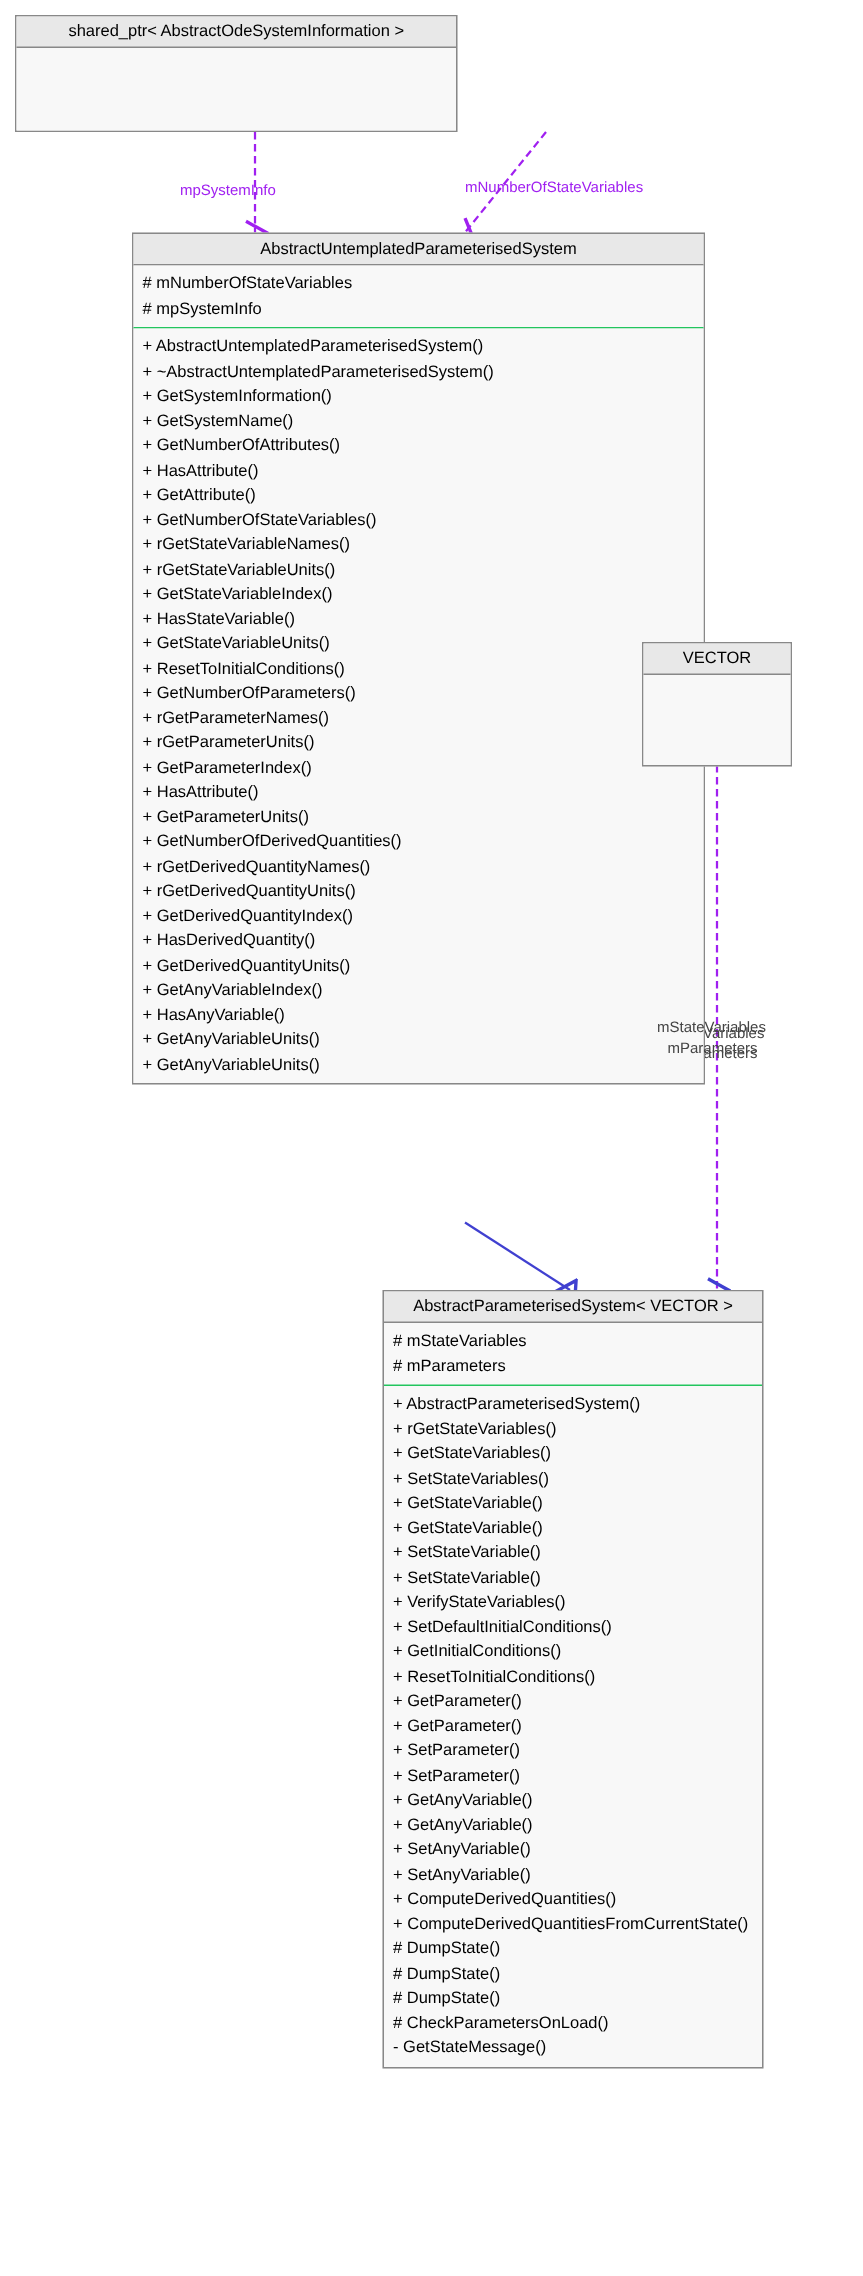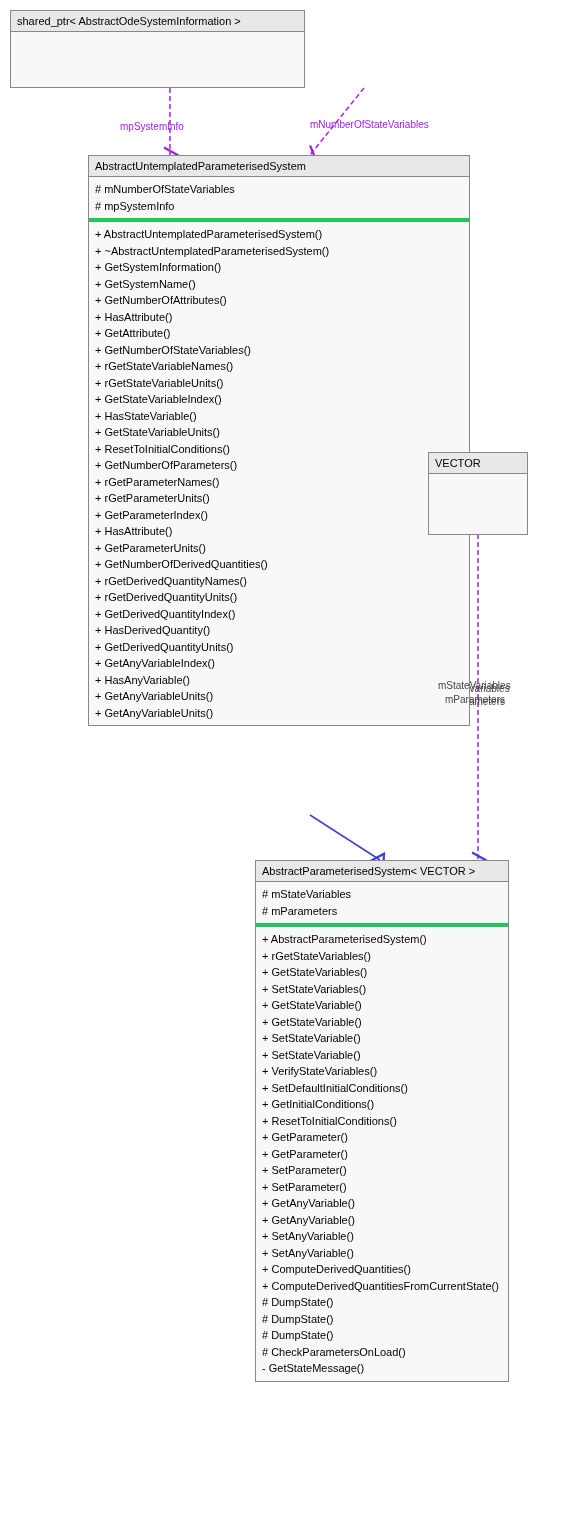--- a/index.html
+++ b/index.html
@@ -18,24 +18,25 @@
     }
     .uml-box {
       position: absolute;
       background: #f0f0f0;
       border: 1px solid #888;
     }
     .uml-box-header {
       background: #e8e8e8;
       border-bottom: 1px solid #888;
       padding: 4px 6px;
+      text-align: center;
       font-weight: normal;
     }
     .uml-box-section {
-      border-bottom: 4px solid #22c55e;
+      border-bottom: 1px solid #22c55e;
       padding: 4px 6px;
       background: #f8f8f8;
     }
     .uml-box-section:last-child {
       border-bottom: none;
     }
     .uml-box-section div {
       line-height: 1.5;
       white-space: nowrap;
     }
@@ -127,21 +128,21 @@
       <div>+ GetDerivedQuantityIndex()</div>
       <div>+ HasDerivedQuantity()</div>
       <div>+ GetDerivedQuantityUnits()</div>
       <div>+ GetAnyVariableIndex()</div>
       <div>+ HasAnyVariable()</div>
       <div>+ GetAnyVariableUnits()</div>
       <div>+ GetAnyVariableUnits()</div>
     </div>
   </div>
 
-  <div class="uml-box" style="left:428px; top:452px; width:100px;">
+  <div class="uml-box" style="left:428px; top:428px; width:100px;">
     <div class="uml-box-header">
       <span>VECTOR</span>
     </div>
     <div class="uml-box-section" style="height:60px;"></div>
   </div>
 
   <div style="position:absolute; left:438px; top:680px; font-size:10px; color:#444;">mStateVariables</div>
   <div style="position:absolute; left:445px; top:694px; font-size:10px; color:#444;">mParameters</div>
 
   <div class="uml-box" style="left:255px; top:860px; width:254px;">

